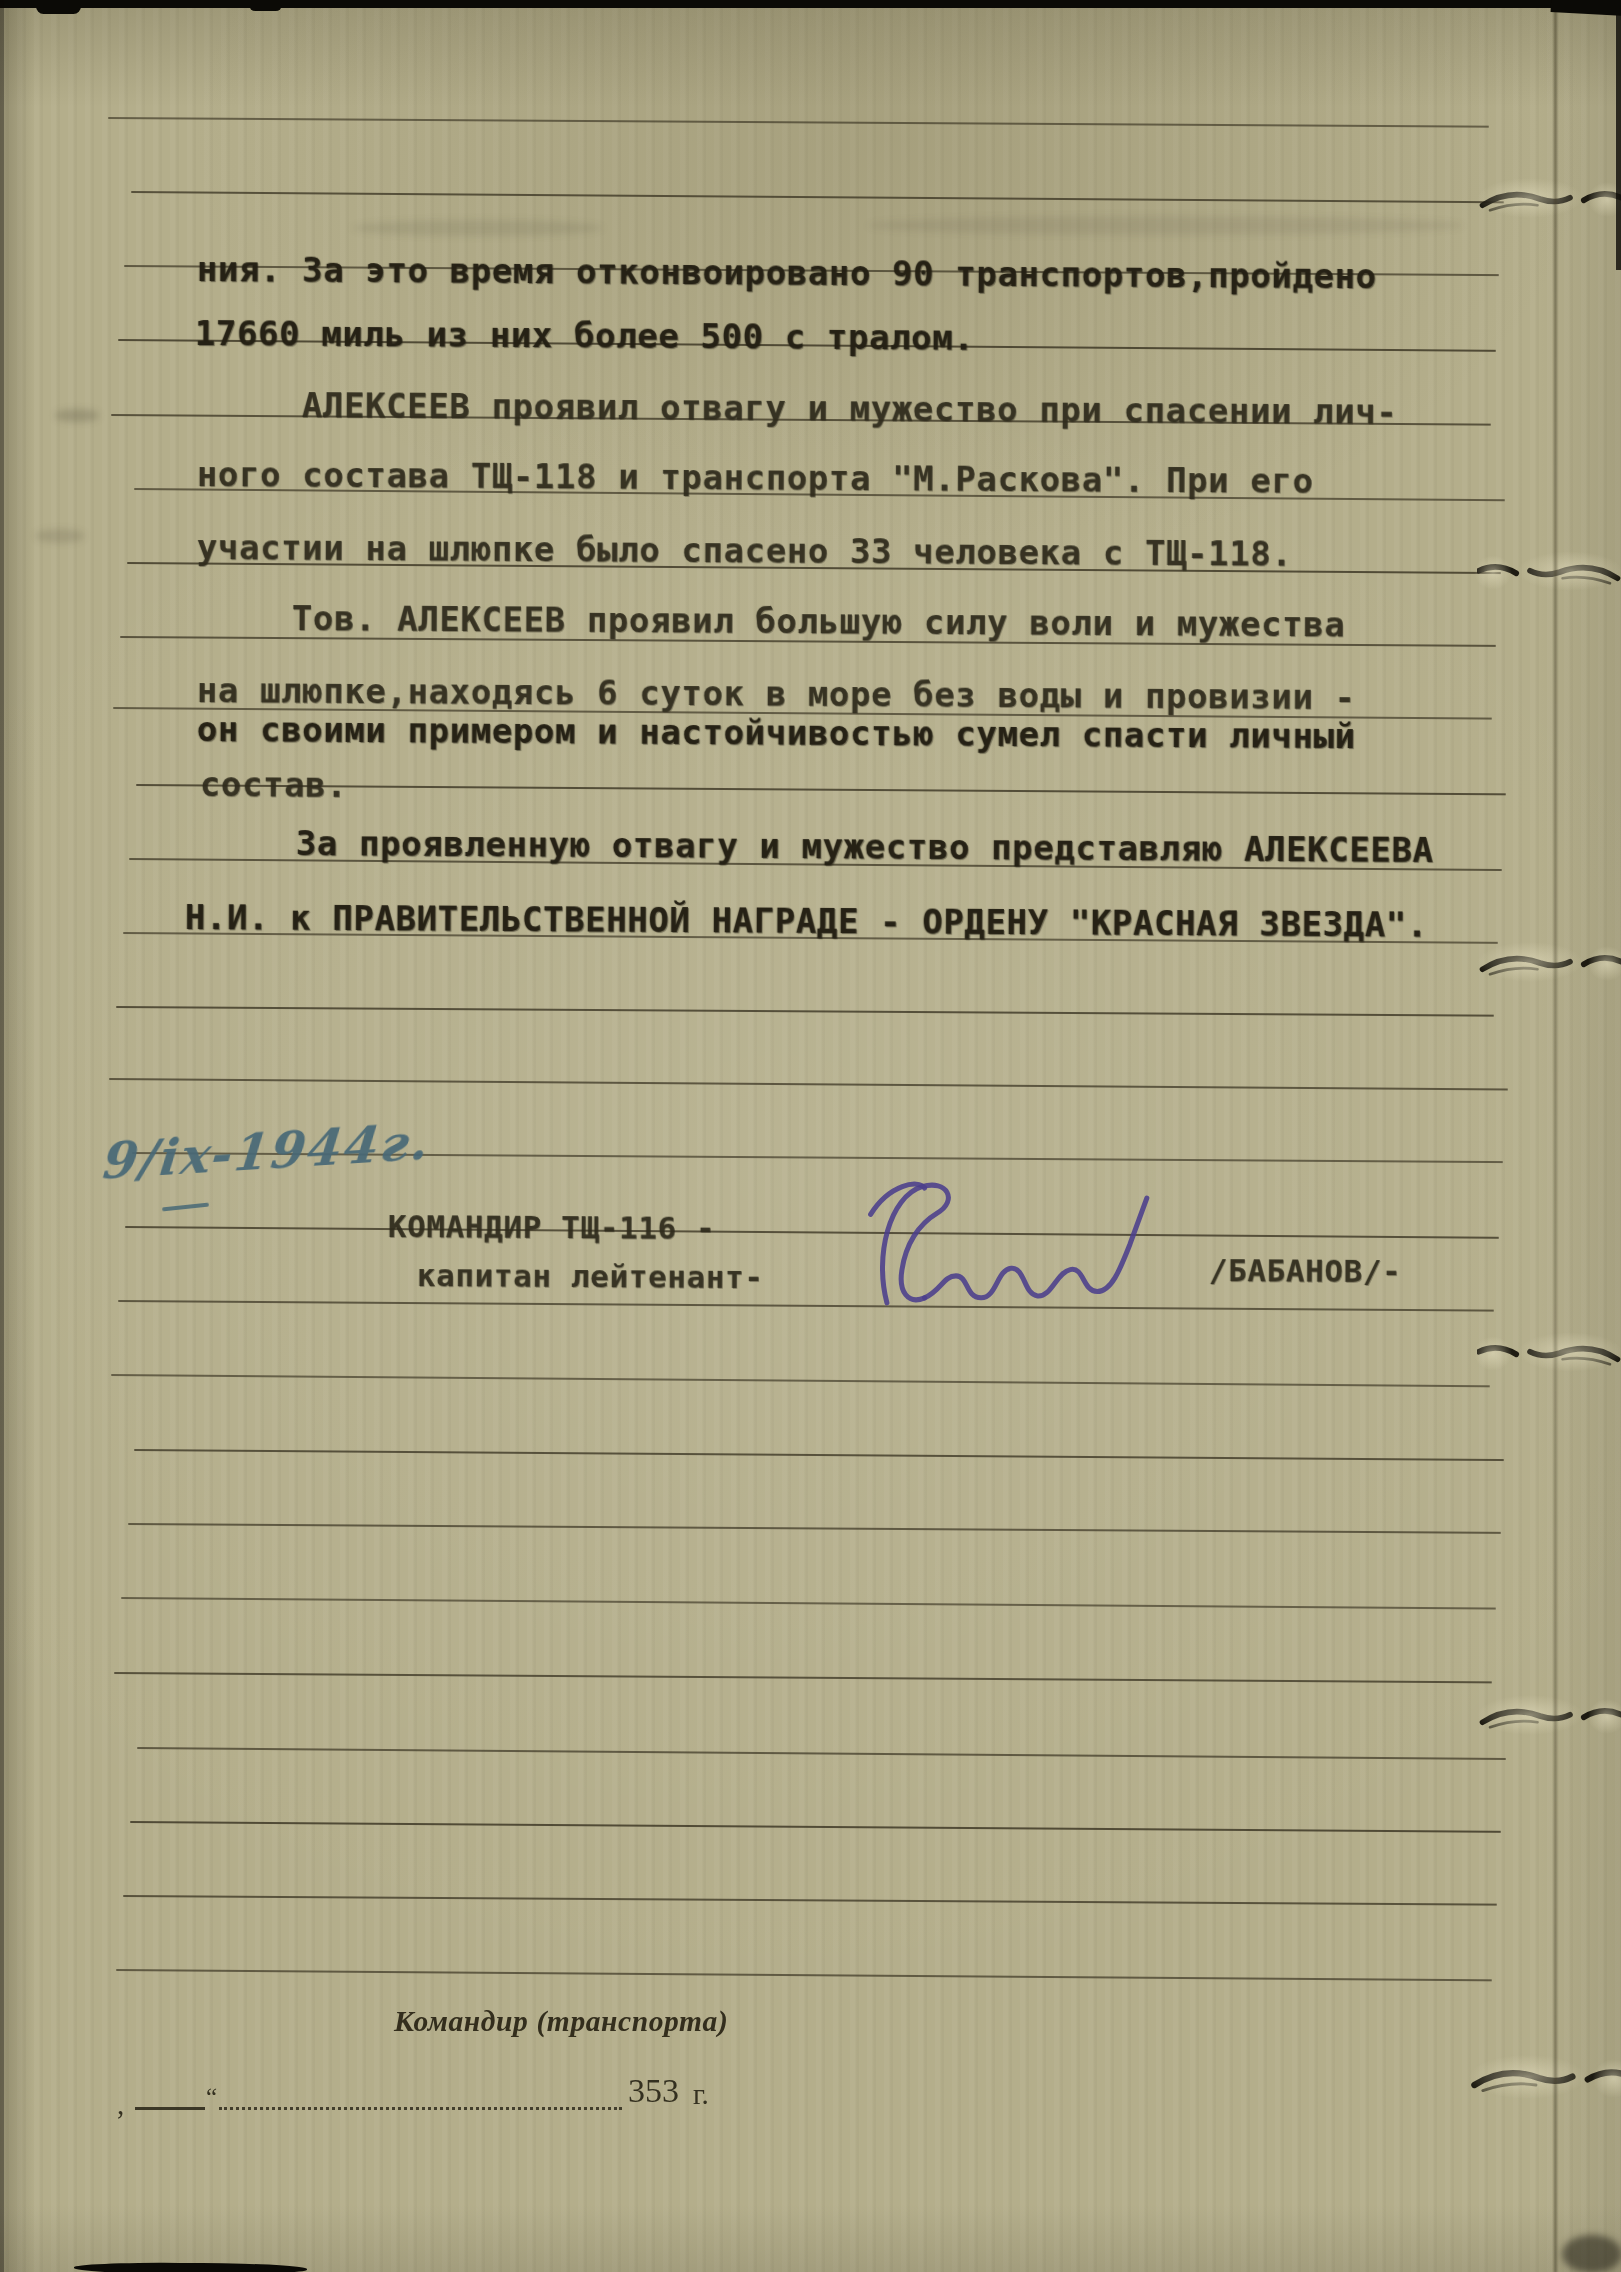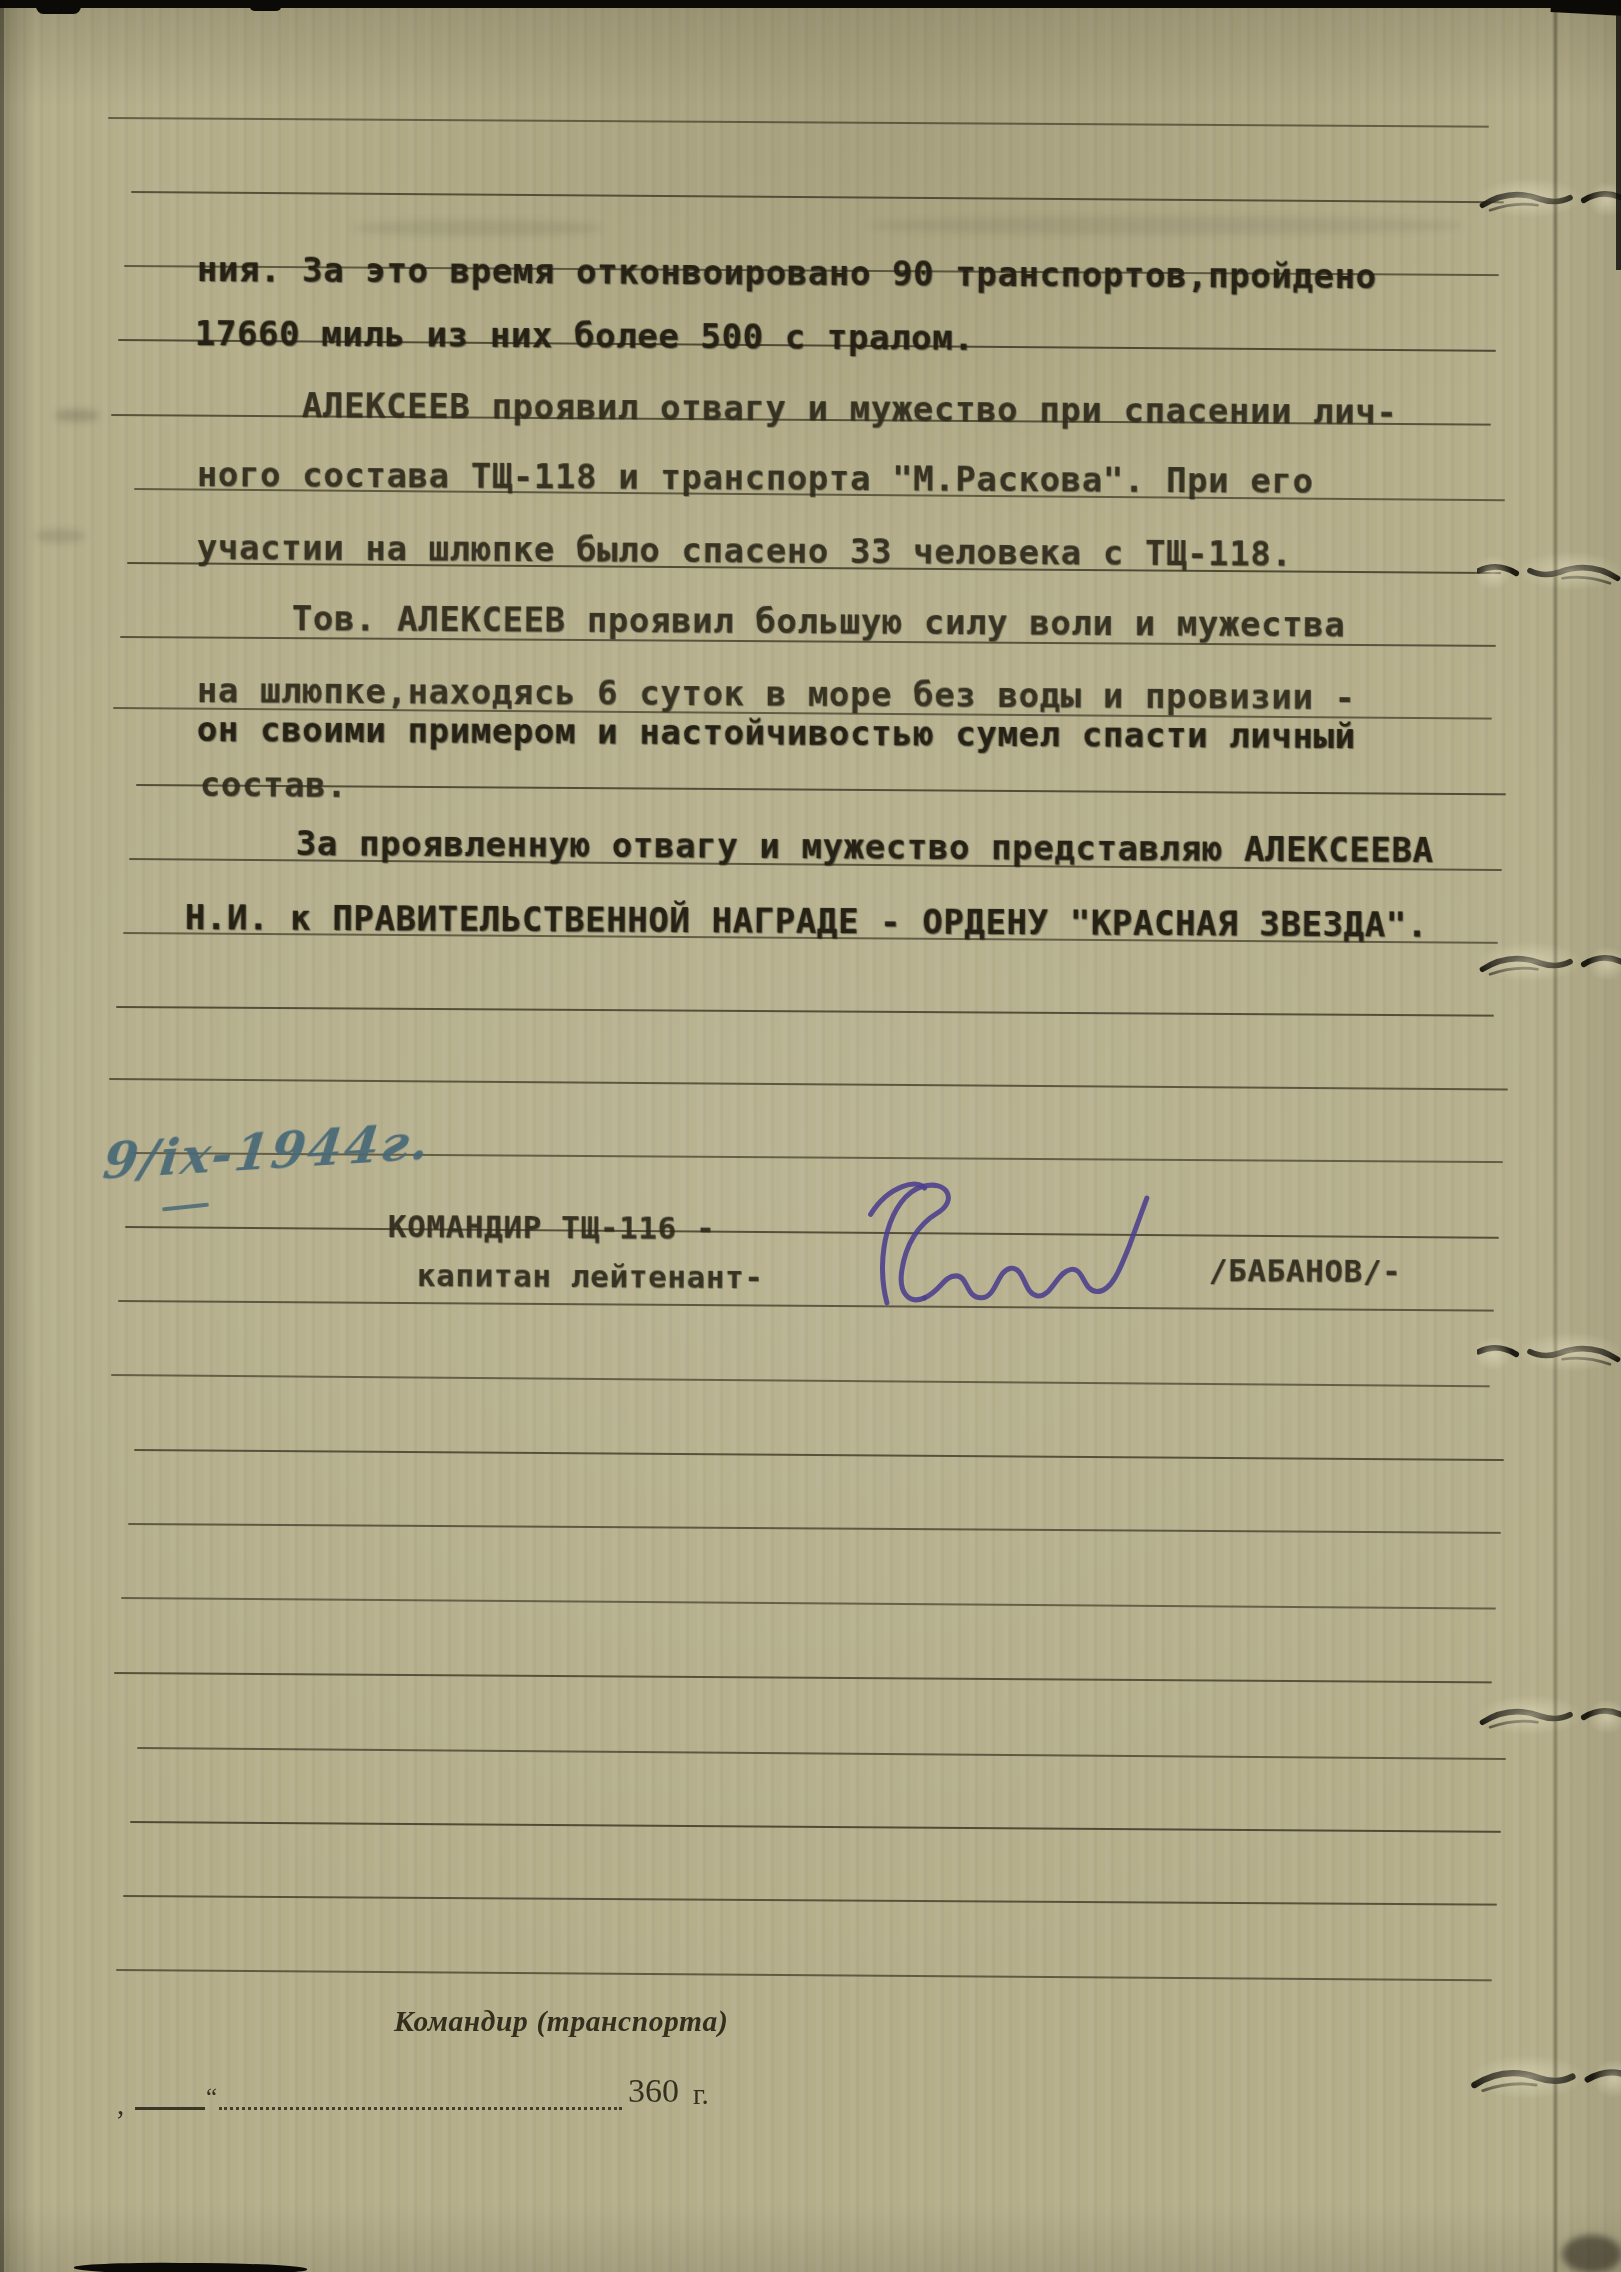--- a/index.html
+++ b/index.html
@@ -180,21 +180,21 @@
       <path d="M 122 197 C 148 186, 152 162, 172 162 C 192 162, 187 197, 212 197 C 237 197, 237 152, 260 150 C 282 148, 280 192, 302 194 C 324 196, 332 157, 354 152 C 376 147, 374 187, 397 187 C 420 187, 434 150, 449 112 L 476 38"></path>
       <path d="M 36 64 C 66 16, 112 8, 122 22"></path>
     </g>
   </svg>
 
   <div class="printed-label">Командир (транспорта)</div>
   <span class="ff" style="left:117px;top:2090px;font-size:29px;">,</span>
   <div class="fill-solid"></div>
   <span class="ff" style="left:206px;top:2084px;font-size:25px;">“</span>
   <div class="fill-dotted"></div>
-  <span class="ff" style="left:628px;top:2074px;font-size:34px;">360</span>
+  <span class="ff" style="left:628px;top:2074px;font-size:34px;">353</span>
   <span class="ff" style="left:693px;top:2080px;font-size:29px;">г.</span>
 
   <div class="fold"></div>
   <div class="edge" style="left:0;top:0;width:1621px;height:7.5px;"></div>
   <div class="edge" style="left:36px;top:0;width:45px;height:14px;border-radius:0 0 7.5px 7.5px;"></div>
   <div class="edge" style="left:249px;top:0;width:33px;height:11.3px;border-radius:0 0 6.3px 6.3px;"></div>
   <div class="edge" style="left:1551px;top:-5px;width:75px;height:19px;transform:rotate(3deg);"></div>
   <div class="edge" style="left:1616px;top:0;width:5px;height:270px;opacity:.8;"></div>
   <div class="edge" style="left:0;top:0;width:3.8px;height:2273px;opacity:.35;"></div>
   <div class="edge" style="left:74px;top:2263px;width:233px;height:11.3px;border-radius:45%;transform:rotate(.4deg);"></div>

